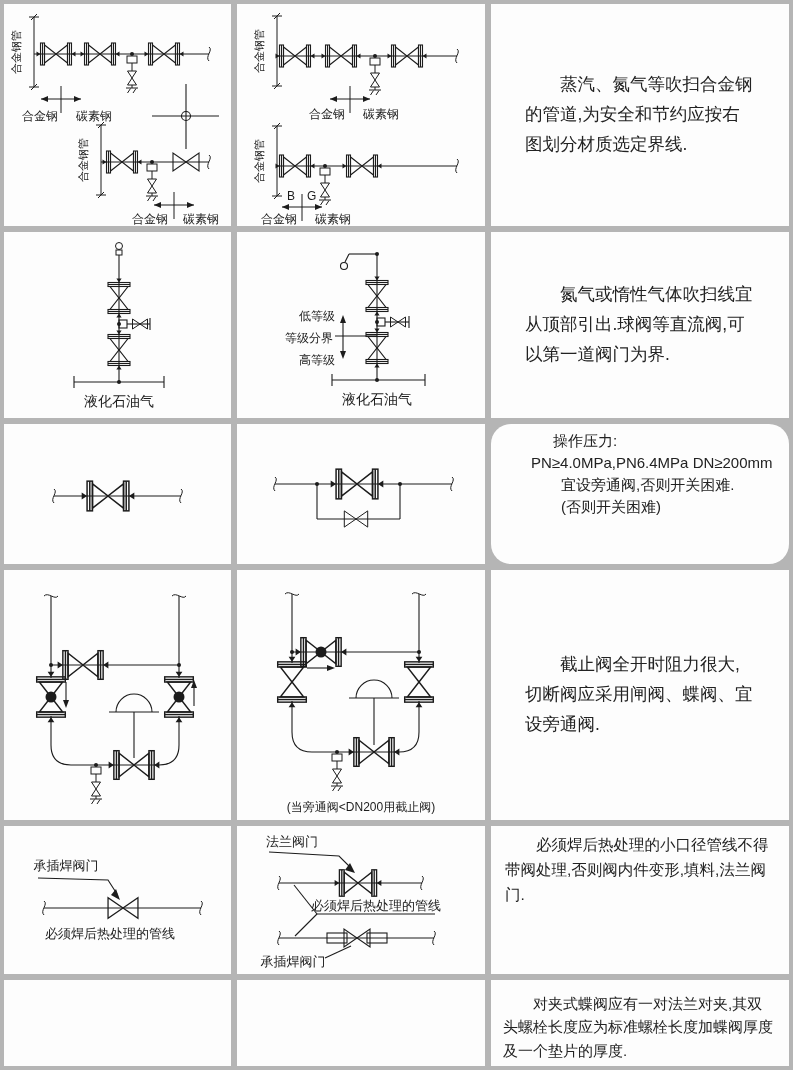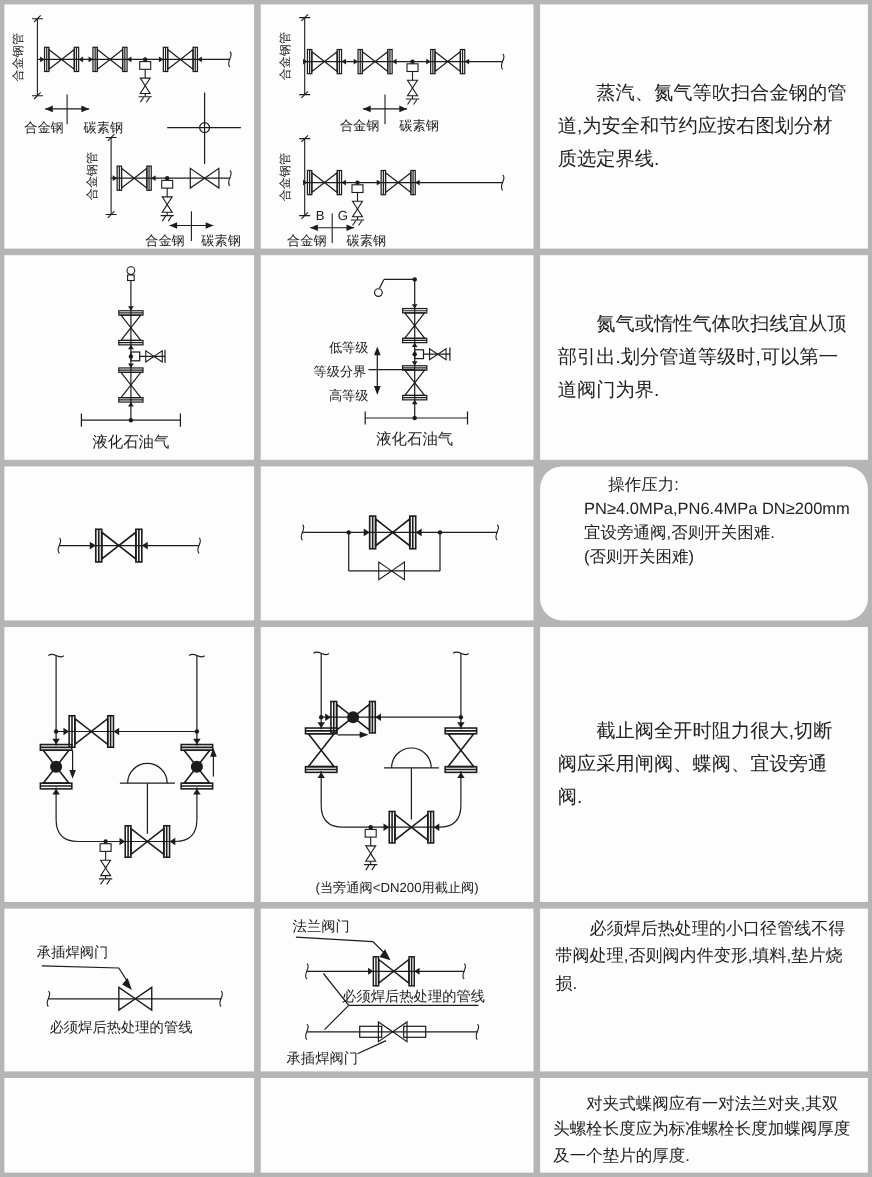--- a/index.html
+++ b/index.html
@@ -12,24 +12,24 @@
     gap:6px;
     font-family:"Liberation Sans", sans-serif;
   }
   .cell { background:#fdfdfd; overflow:hidden; position:relative; }
   .diag svg { display:block; width:100%; height:100%; }
   .diag * { stroke:#1c1c1c; stroke-width:1.1; fill:none; }
   .diag .f { fill:#1c1c1c; stroke:none; }
   .diag text { fill:#1c1c1c; stroke:none; font-family:"Liberation Sans", sans-serif; }
   .t11 { font-size:11px; } .t12 { font-size:12px; } .t13 { font-size:13px; } .t14 { font-size:14px; }
   .note { display:flex; align-items:center; padding:0 16px; color:#222; }
-  .note p { margin:0; text-indent:2em; font-size:17.5px; line-height:1.7; }
+  .note p { margin:18px; text-indent:2em; font-size:17.5px; line-height:1.7; }
   .pn { padding:6px 8px 0 40px; color:#222; font-size:15px; line-height:22px;border-radius:20px; }
   .pn .pn-title { margin-left:22px; }
-  .pn .pn-ind { }
+  .pn .pn-ind { margin-left:30px; }
   .note-sm { padding:6px 14px 0 14px; color:#222; }
   .note-sm p { margin:0 0 2px 0; text-indent:2em; font-size:15.5px; line-height:1.62; }
   .note-xs { padding:12px 12px 0 12px; color:#222; }
   .note-xs p { margin:0; text-indent:2em; font-size:15px; line-height:1.55; }
 </style>
 </head>
 <body>
 
 <svg width="0" height="0" style="position:absolute" aria-hidden="true">
   <defs>
@@ -199,21 +199,21 @@
       <text class="t12" text-anchor="middle" x="72" y="110">等级分界</text>
       <text class="t12" text-anchor="middle" x="80" y="132">高等级</text>
       <line x1="98" y1="104" x2="140" y2="104"></line>
       <line x1="106" y1="87" x2="106" y2="123"></line>
       <polygon class="f" points="106,83 103,91 109,91"></polygon>
       <polygon class="f" points="106,127 103,119 109,119"></polygon>
     </svg>
   </div>
 
   <div class="cell note">
-    <p>氮气或惰性气体吹扫线宜从顶部引出.划分管道等级时,可以第一道阀门为界.</p>
+    <p>氮气或惰性气体吹扫线宜从顶部引出.球阀等直流阀,可以第一道阀门为界.</p>
   </div>
 
   <div class="cell diag">
     <svg viewBox="0 0 227 140">
       <line x1="50" y1="72" x2="177" y2="72"></line>
       <use href="#brk" transform="translate(50,72)"></use>
       <use href="#brk" transform="translate(177,72)"></use>
       <use href="#gvh" transform="translate(104,72) scale(1.35)"></use>
     </svg>
   </div>
@@ -335,21 +335,21 @@
       <use href="#brk" transform="translate(197,112)"></use>
       <rect x="90" y="107" width="20" height="10"></rect>
       <rect x="130" y="107" width="20" height="10"></rect>
       <use href="#bt" transform="translate(120,112)"></use>
       <text class="t13" text-anchor="middle" x="56" y="140">承插焊阀门</text>
       <line x1="88" y1="132" x2="114" y2="120"></line>
     </svg>
   </div>
 
   <div class="cell note-sm">
-    <p>必须焊后热处理的小口径管线不得带阀处理,否则阀内件变形,填料,垫片烧损.</p>
+    <p>必须焊后热处理的小口径管线不得带阀处理,否则阀内件变形,填料,法兰阀门.</p>
   </div>
 
   <div class="cell"></div>
   <div class="cell"></div>
   <div class="cell note-xs">
     <p>对夹式蝶阀应有一对法兰对夹,其双头螺栓长度应为标准螺栓长度加蝶阀厚度及一个垫片的厚度.</p>
   </div>
 
 </div>
 

